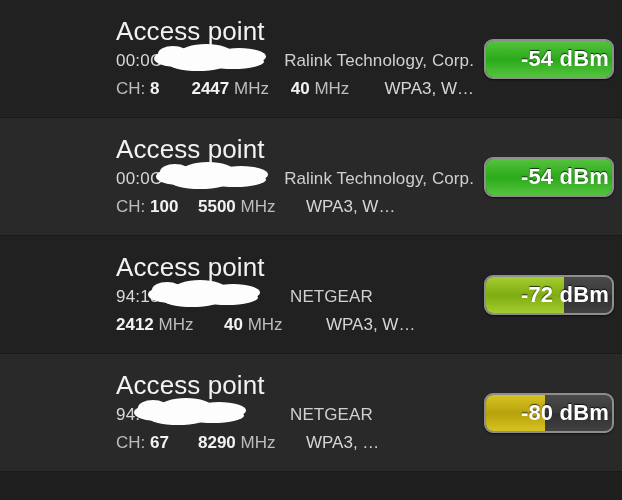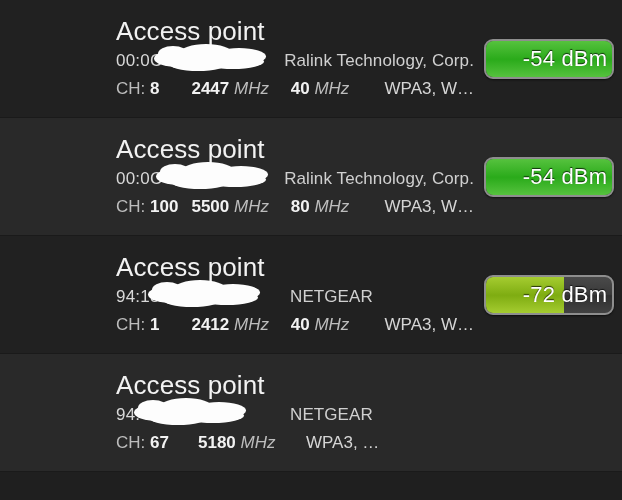--- a/index.html
+++ b/index.html
@@ -114,21 +114,20 @@
   .ap-line3 .c-freq { width: 108px; }
   .ap-line3 .c-bw   { width: 102px; }
   .ap-line3 .c-sec  { width: auto; }
   .val {
     color: #f2f2f2;
     font-weight: 700;
   }
   .unit {
     color: #bdbdbd;
     font-weight: 400;
-    font-style: italic;
   }
   .lbl {
     color: #bdbdbd;
     font-weight: 400;
   }
   .sec-text { color: #d5d5d5; }
 
   
   .badge {
     position: relative;
@@ -148,21 +147,21 @@
     top: 0; left: 0; bottom: 0;
     border-radius: 6px 0 0 6px;
   }
   .badge-text {
     position: absolute;
     inset: 0;
     display: flex;
     align-items: center;
     justify-content: center;
     font-size: 22px;
-    font-weight: 400;
+    font-weight: 700;
     color: #ffffff;
     text-shadow: 0 -1px 1px rgba(0,0,0,0.75);
     letter-spacing: 0.2px;
     padding-left: 32px;
   }
 </style>
 </head>
 <body>
 
 <div id="ap-list">
@@ -203,21 +202,20 @@
               <span style="left: 58px; top: 6px; width: 54px; height: 17px;"></span>
               <span style="left: 14px; top: 13px; width: 60px; height: 16px;"></span>
               <span style="left: 48px; top: 12px; width: 62px; height: 15px;"></span>
               <span style="left: 4px; top: 4px; width: 30px; height: 16px;"></span>
             </span></span>
           <span class="vendor">Ralink Technology, Corp.</span>
         </div>
         <div class="ap-line3">
           <span class="cell c-ch"><span class="lbl">CH:</span>&nbsp;<span class="val">100</span></span>
           <span class="cell c-freq"><span class="val">5500</span>&nbsp;<span class="unit">MHz</span></span>
-          <span class="cell c-bw"><span class="val">80</span>&nbsp;<span class="unit">MHz</span></span>
           <span class="cell c-sec"><span class="sec-text">WPA3, W…</span></span>
         </div>
       </div>
       <div class="badge">
         <div class="badge-fill" style="width: 100%; background: linear-gradient(rgb(86, 194, 62) 0%, rgb(43, 171, 27) 50%, rgb(43, 171, 27) 52%, rgb(86, 194, 62) 100%);"></div>
         <div class="badge-text">-54 dBm</div>
       </div>
       <div class="row-sep"></div>
     </div>
     <div class="ap-row bg-dark">
@@ -228,21 +226,20 @@
               <span style="left: 0px; top: 8px; width: 46px; height: 17px;"></span>
               <span style="left: 26px; top: 2px; width: 52px; height: 18px;"></span>
               <span style="left: 58px; top: 6px; width: 54px; height: 17px;"></span>
               <span style="left: 14px; top: 13px; width: 60px; height: 16px;"></span>
               <span style="left: 48px; top: 12px; width: 62px; height: 15px;"></span>
               <span style="left: 4px; top: 4px; width: 30px; height: 16px;"></span>
             </span></span>
           <span class="vendor">NETGEAR</span>
         </div>
         <div class="ap-line3">
-          <span class="cell c-ch"><span class="lbl">CH:</span>&nbsp;<span class="val">1</span></span>
           <span class="cell c-freq"><span class="val">2412</span>&nbsp;<span class="unit">MHz</span></span>
           <span class="cell c-bw"><span class="val">40</span>&nbsp;<span class="unit">MHz</span></span>
           <span class="cell c-sec"><span class="sec-text">WPA3, W…</span></span>
         </div>
       </div>
       <div class="badge">
         <div class="badge-fill" style="width: 62%; background: linear-gradient(rgb(165, 204, 48) 0%, rgb(127, 173, 18) 50%, rgb(127, 173, 18) 52%, rgb(165, 204, 48) 100%);"></div>
         <div class="badge-text">-72 dBm</div>
       </div>
       <div class="row-sep"></div>
@@ -256,19 +253,23 @@
               <span style="left: 26px; top: 2px; width: 52px; height: 18px;"></span>
               <span style="left: 58px; top: 6px; width: 54px; height: 17px;"></span>
               <span style="left: 14px; top: 13px; width: 60px; height: 16px;"></span>
               <span style="left: 48px; top: 12px; width: 62px; height: 15px;"></span>
               <span style="left: 4px; top: 4px; width: 30px; height: 16px;"></span>
             </span></span>
           <span class="vendor">NETGEAR</span>
         </div>
         <div class="ap-line3">
           <span class="cell c-ch"><span class="lbl">CH:</span>&nbsp;<span class="val">67</span></span>
-          <span class="cell c-freq"><span class="val">5180</span>&nbsp;<span class="unit">MHz</span></span>
+          <span class="cell c-freq"><span class="val">8290</span>&nbsp;<span class="unit">MHz</span></span>
           <span class="cell c-sec"><span class="sec-text">WPA3, …</span></span>
         </div>
       </div>
+      <div class="badge">
+        <div class="badge-fill" style="width: 47%; background: linear-gradient(rgb(214, 195, 33) 0%, rgb(184, 162, 12) 50%, rgb(184, 162, 12) 52%, rgb(214, 195, 33) 100%);"></div>
+        <div class="badge-text">-80 dBm</div>
+      </div>
       <div class="row-sep"></div>
     </div>
   </div>
 
 </body></html>

